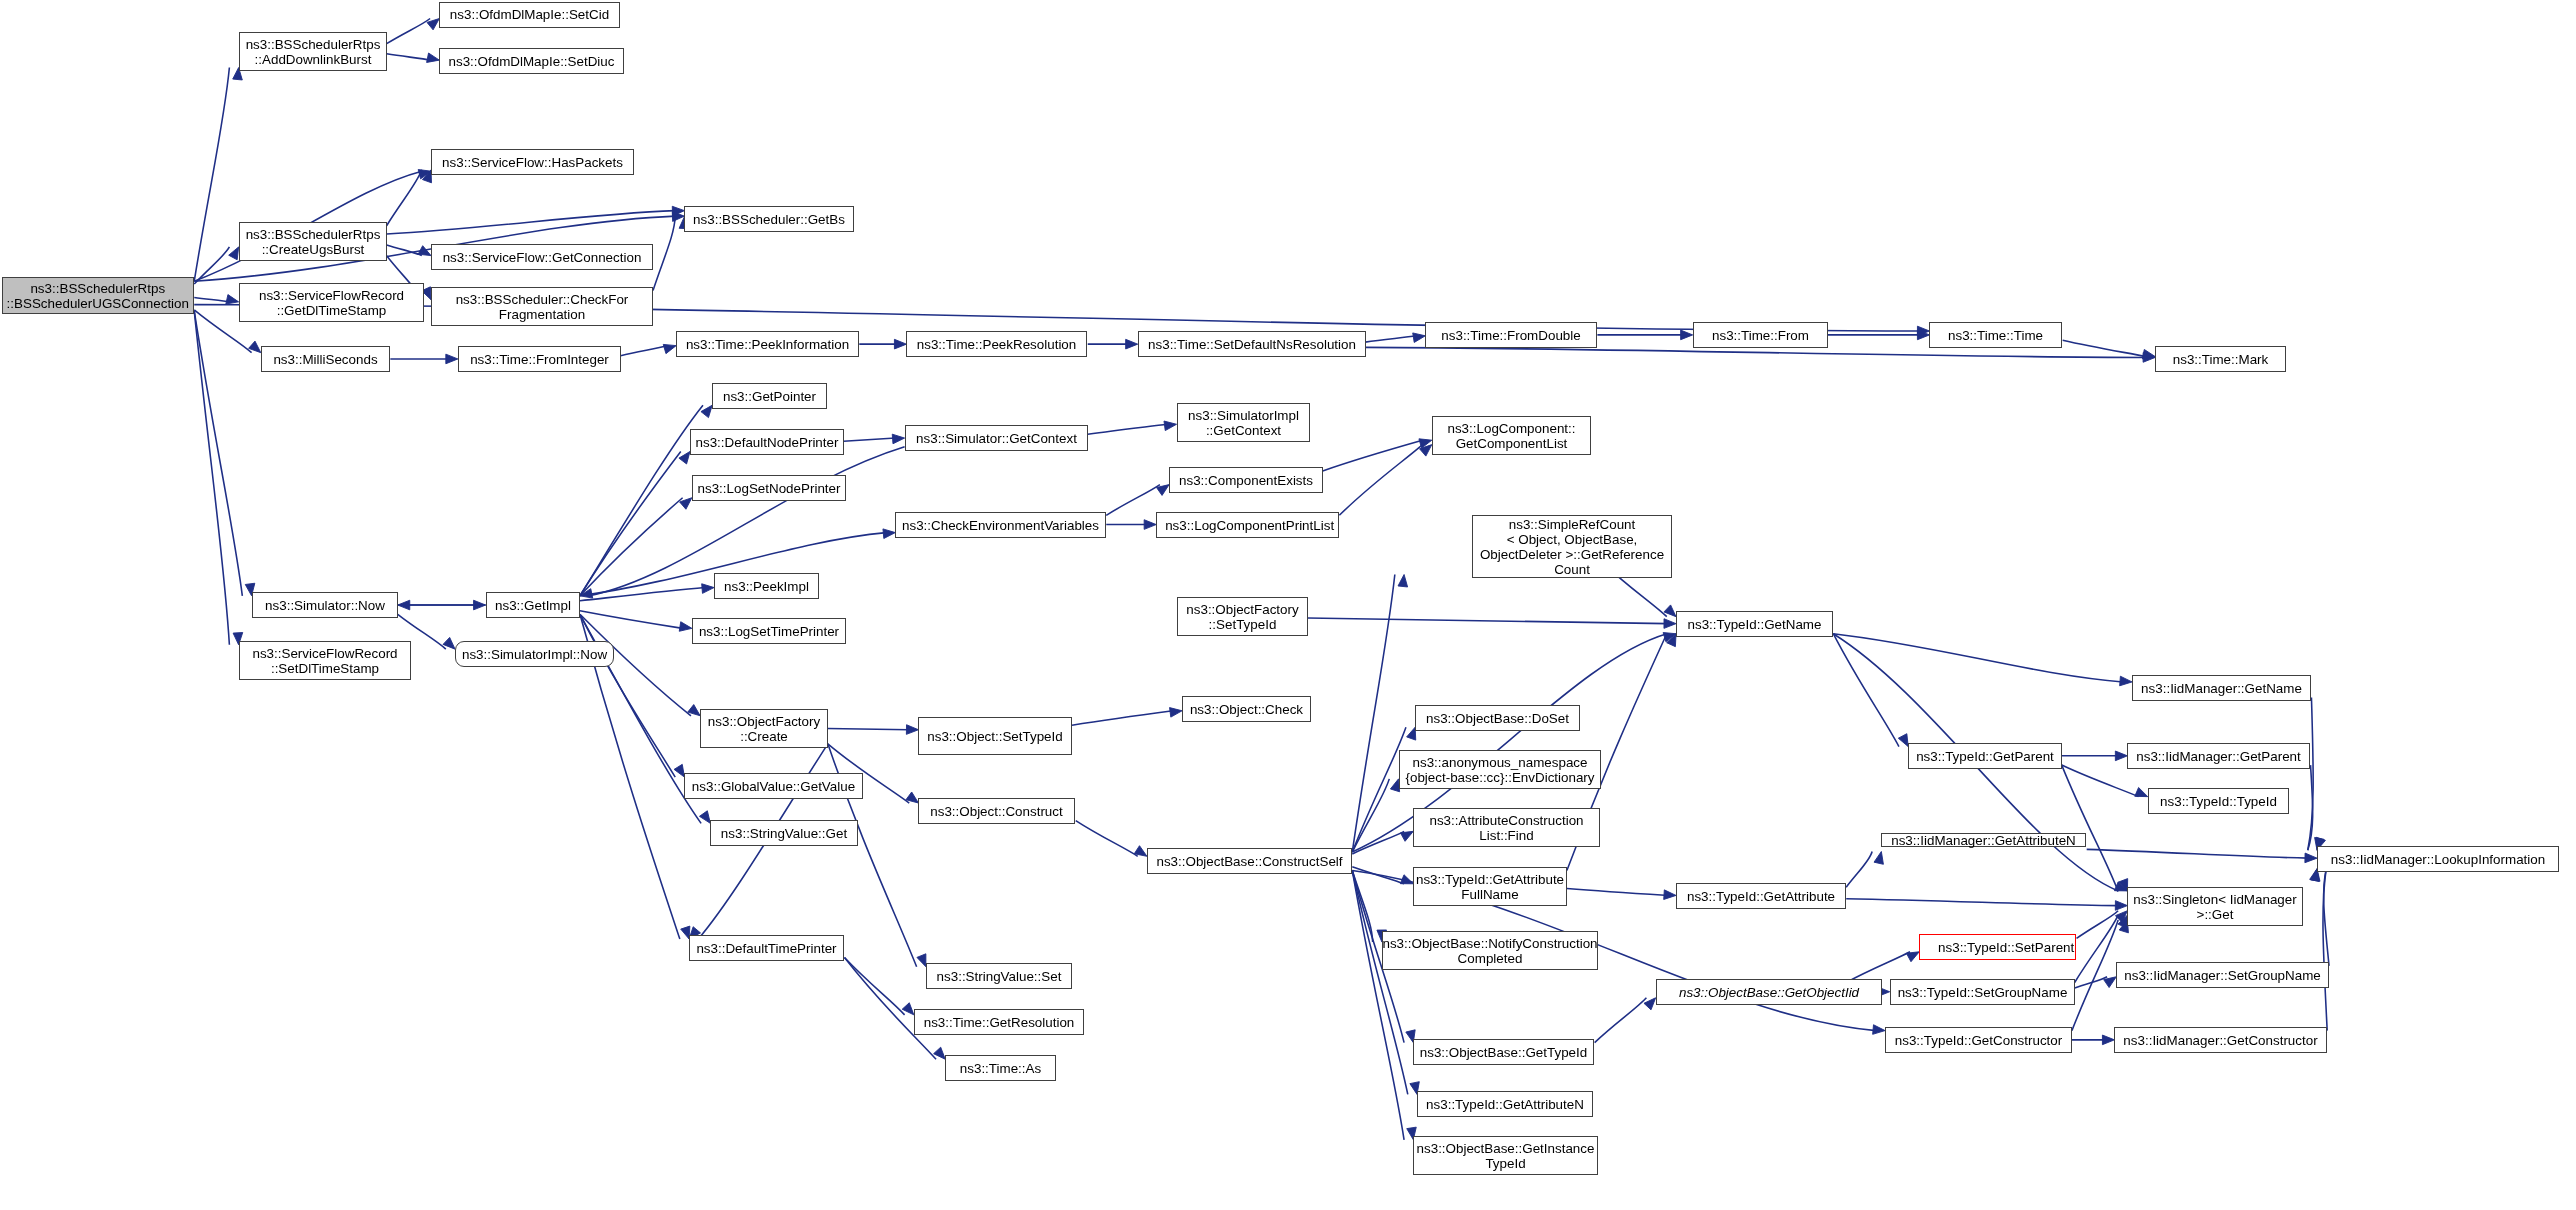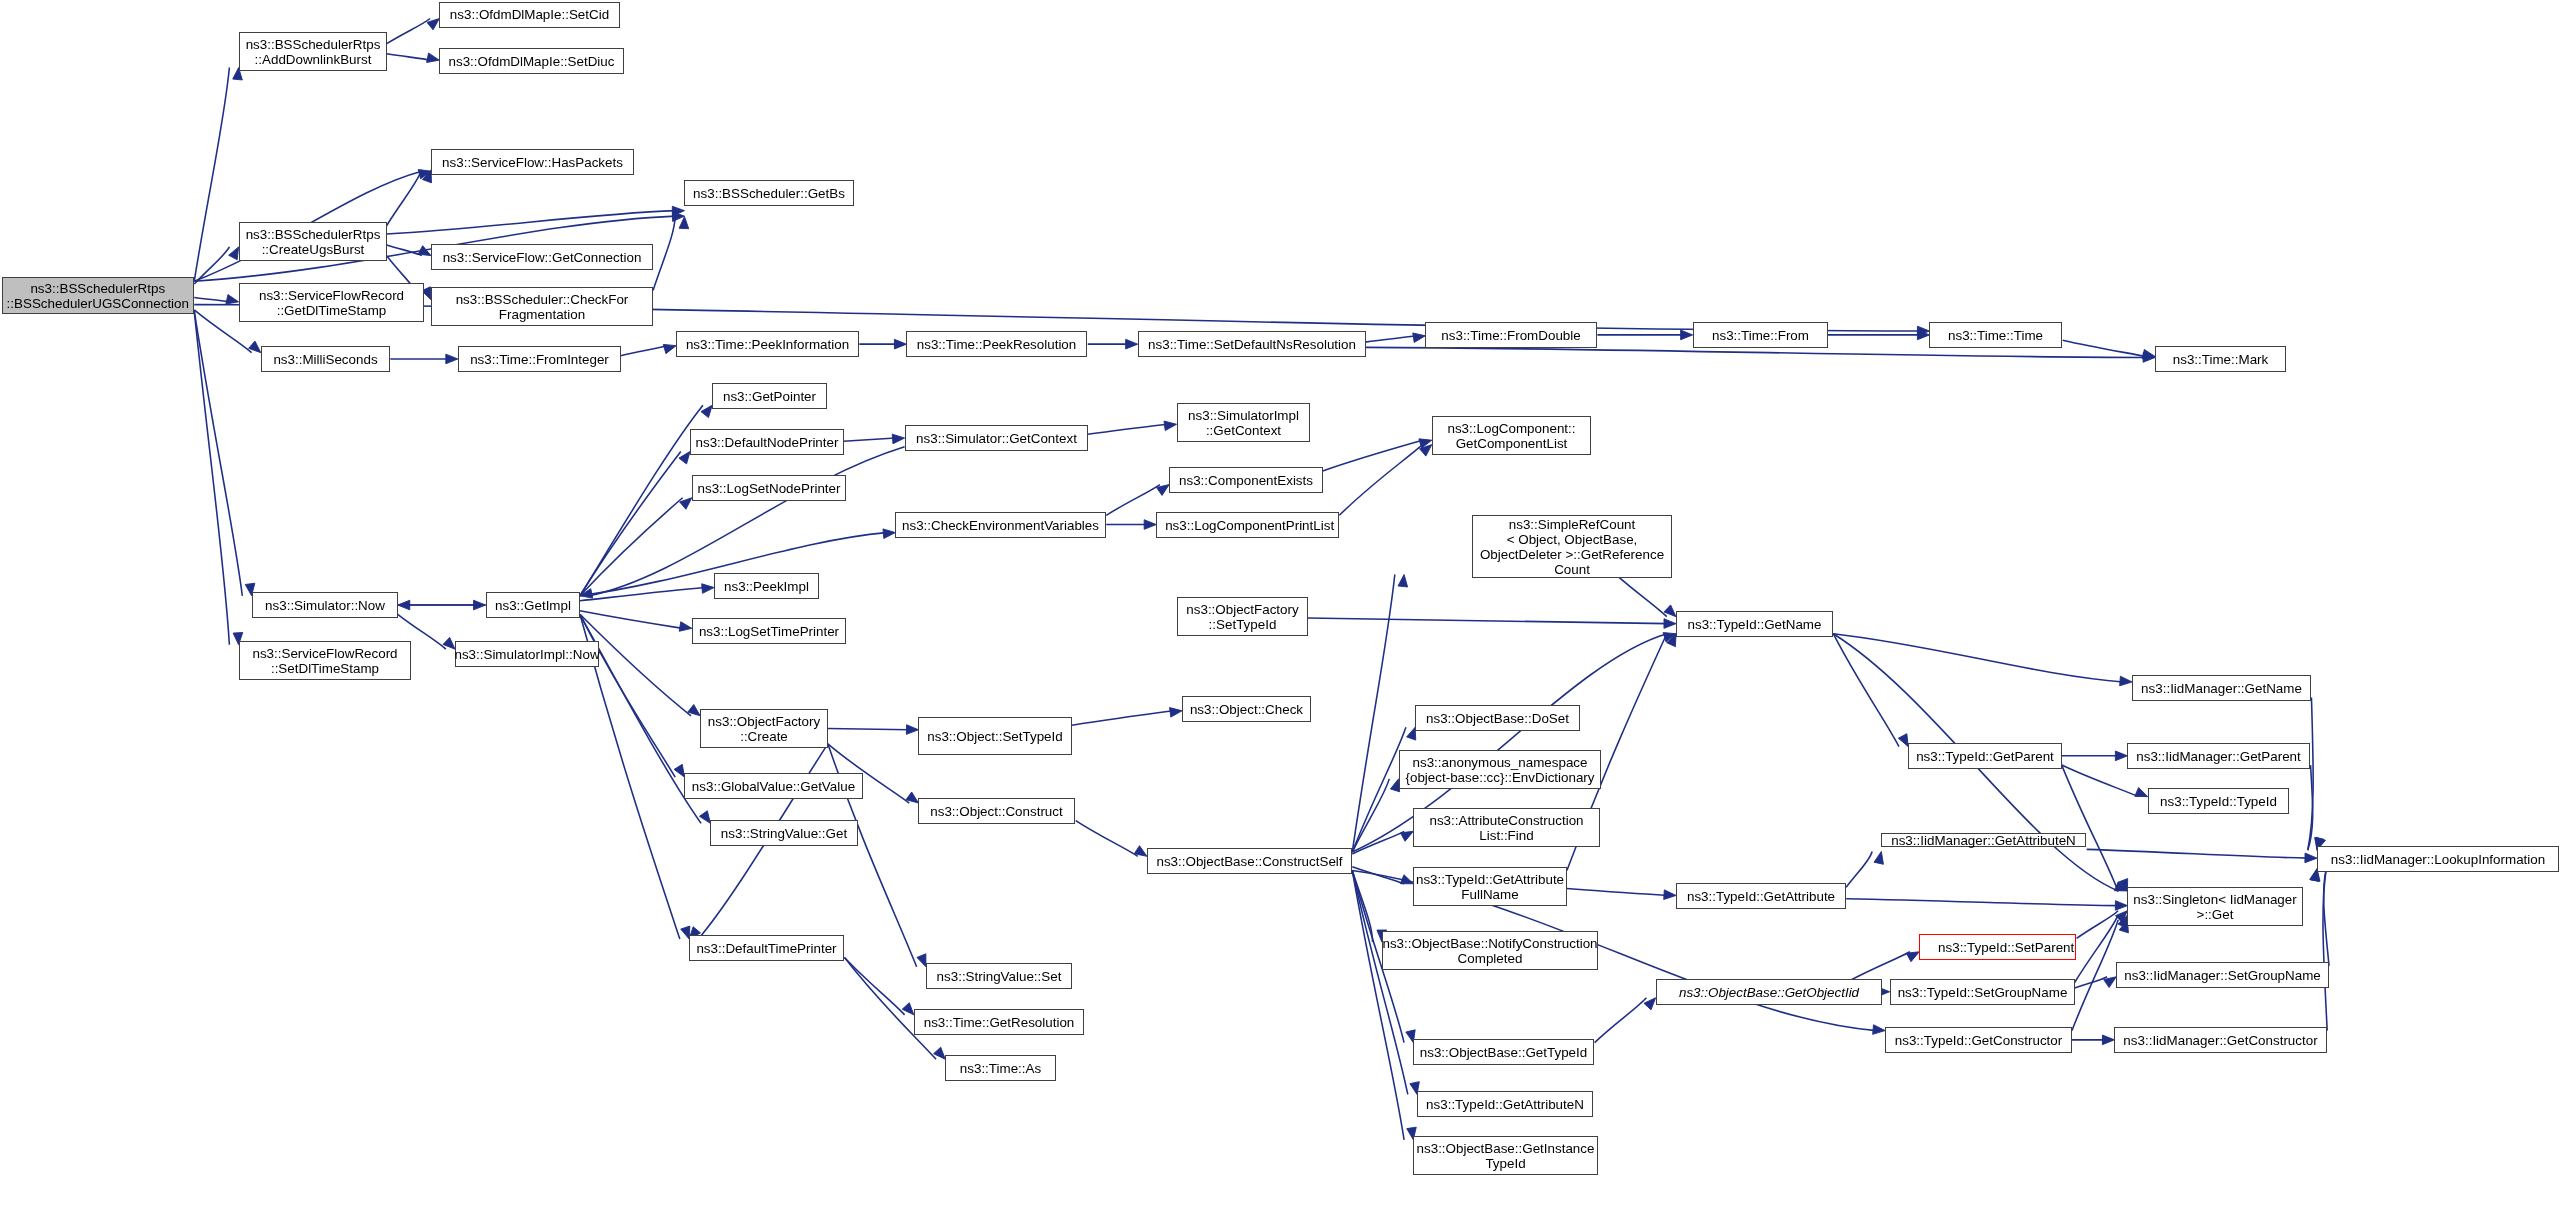--- a/index.html
+++ b/index.html
@@ -205,40 +205,40 @@
   <div id="node-layer">
       <div class="node root" style="left: 1.8px; top: 277px; width: 192px; height: 37px;">ns3::BSSchedulerRtps
 ::BSSchedulerUGSConnection</div>
       <div class="node" style="left: 239px; top: 32px; width: 148px; height: 39px;">ns3::BSSchedulerRtps
 ::AddDownlinkBurst</div>
       <div class="node" style="left: 439px; top: 1.8px; width: 181px; height: 26px;">ns3::OfdmDlMapIe::SetCid</div>
       <div class="node" style="left: 439px; top: 48px; width: 185px; height: 26px;">ns3::OfdmDlMapIe::SetDiuc</div>
       <div class="node" style="left: 239px; top: 222px; width: 148px; height: 39px;">ns3::BSSchedulerRtps
 ::CreateUgsBurst</div>
       <div class="node" style="left: 431px; top: 149px; width: 203px; height: 26px;">ns3::ServiceFlow::HasPackets</div>
-      <div class="node" style="left: 684px; top: 180px; width: 170px; height: 26px;">ns3::BSScheduler::GetBs</div>
+      <div class="node" style="left: 684px; top: 206px; width: 170px; height: 26px;">ns3::BSScheduler::GetBs</div>
       <div class="node" style="left: 431px; top: 244px; width: 222px; height: 26px;">ns3::ServiceFlow::GetConnection</div>
       <div class="node" style="left: 431px; top: 287px; width: 222px; height: 39px;">ns3::BSScheduler::CheckFor
 Fragmentation</div>
       <div class="node" style="left: 239px; top: 283px; width: 185px; height: 39px;">ns3::ServiceFlowRecord
 ::GetDlTimeStamp</div>
       <div class="node" style="left: 261px; top: 346px; width: 129px; height: 26px;">ns3::MilliSeconds</div>
       <div class="node" style="left: 458px; top: 346px; width: 163px; height: 26px;">ns3::Time::FromInteger</div>
       <div class="node" style="left: 676px; top: 331px; width: 183px; height: 26px;">ns3::Time::PeekInformation</div>
       <div class="node" style="left: 906px; top: 331px; width: 181px; height: 26px;">ns3::Time::PeekResolution</div>
       <div class="node" style="left: 1138px; top: 331px; width: 228px; height: 26px;">ns3::Time::SetDefaultNsResolution</div>
       <div class="node" style="left: 1425px; top: 322px; width: 172px; height: 26px;">ns3::Time::FromDouble</div>
       <div class="node" style="left: 1693px; top: 322px; width: 135px; height: 26px;">ns3::Time::From</div>
       <div class="node" style="left: 1929px; top: 322px; width: 133px; height: 26px;">ns3::Time::Time</div>
       <div class="node" style="left: 2155px; top: 346px; width: 131px; height: 26px;">ns3::Time::Mark</div>
       <div class="node" style="left: 252px; top: 592px; width: 146px; height: 26px;">ns3::Simulator::Now</div>
       <div class="node" style="left: 239px; top: 641px; width: 172px; height: 39px;">ns3::ServiceFlowRecord
 ::SetDlTimeStamp</div>
       <div class="node" style="left: 486px; top: 592px; width: 94px; height: 26px;">ns3::GetImpl</div>
-      <div class="node" style="left: 455px; top: 641px; width: 144px; height: 26px;">ns3::SimulatorImpl::Now</div>
+      <div class="node" style="left: 455px; top: 641px; width: 159px; height: 26px; border-radius: 9px;">ns3::SimulatorImpl::Now</div>
       <div class="node" style="left: 712px; top: 383px; width: 115px; height: 26px;">ns3::GetPointer</div>
       <div class="node" style="left: 690px; top: 429px; width: 154px; height: 26px;">ns3::DefaultNodePrinter</div>
       <div class="node" style="left: 692px; top: 475px; width: 154px; height: 26px;">ns3::LogSetNodePrinter</div>
       <div class="node" style="left: 714px; top: 573px; width: 105px; height: 26px;">ns3::PeekImpl</div>
       <div class="node" style="left: 692px; top: 618px; width: 154px; height: 26px;">ns3::LogSetTimePrinter</div>
       <div class="node" style="left: 895px; top: 512px; width: 211px; height: 26px;">ns3::CheckEnvironmentVariables</div>
       <div class="node" style="left: 905px; top: 425px; width: 183px; height: 26px;">ns3::Simulator::GetContext</div>
       <div class="node" style="left: 1177px; top: 403px; width: 133px; height: 39px;">ns3::SimulatorImpl
 ::GetContext</div>
       <div class="node" style="left: 1169px; top: 467px; width: 154px; height: 26px;">ns3::ComponentExists</div>

